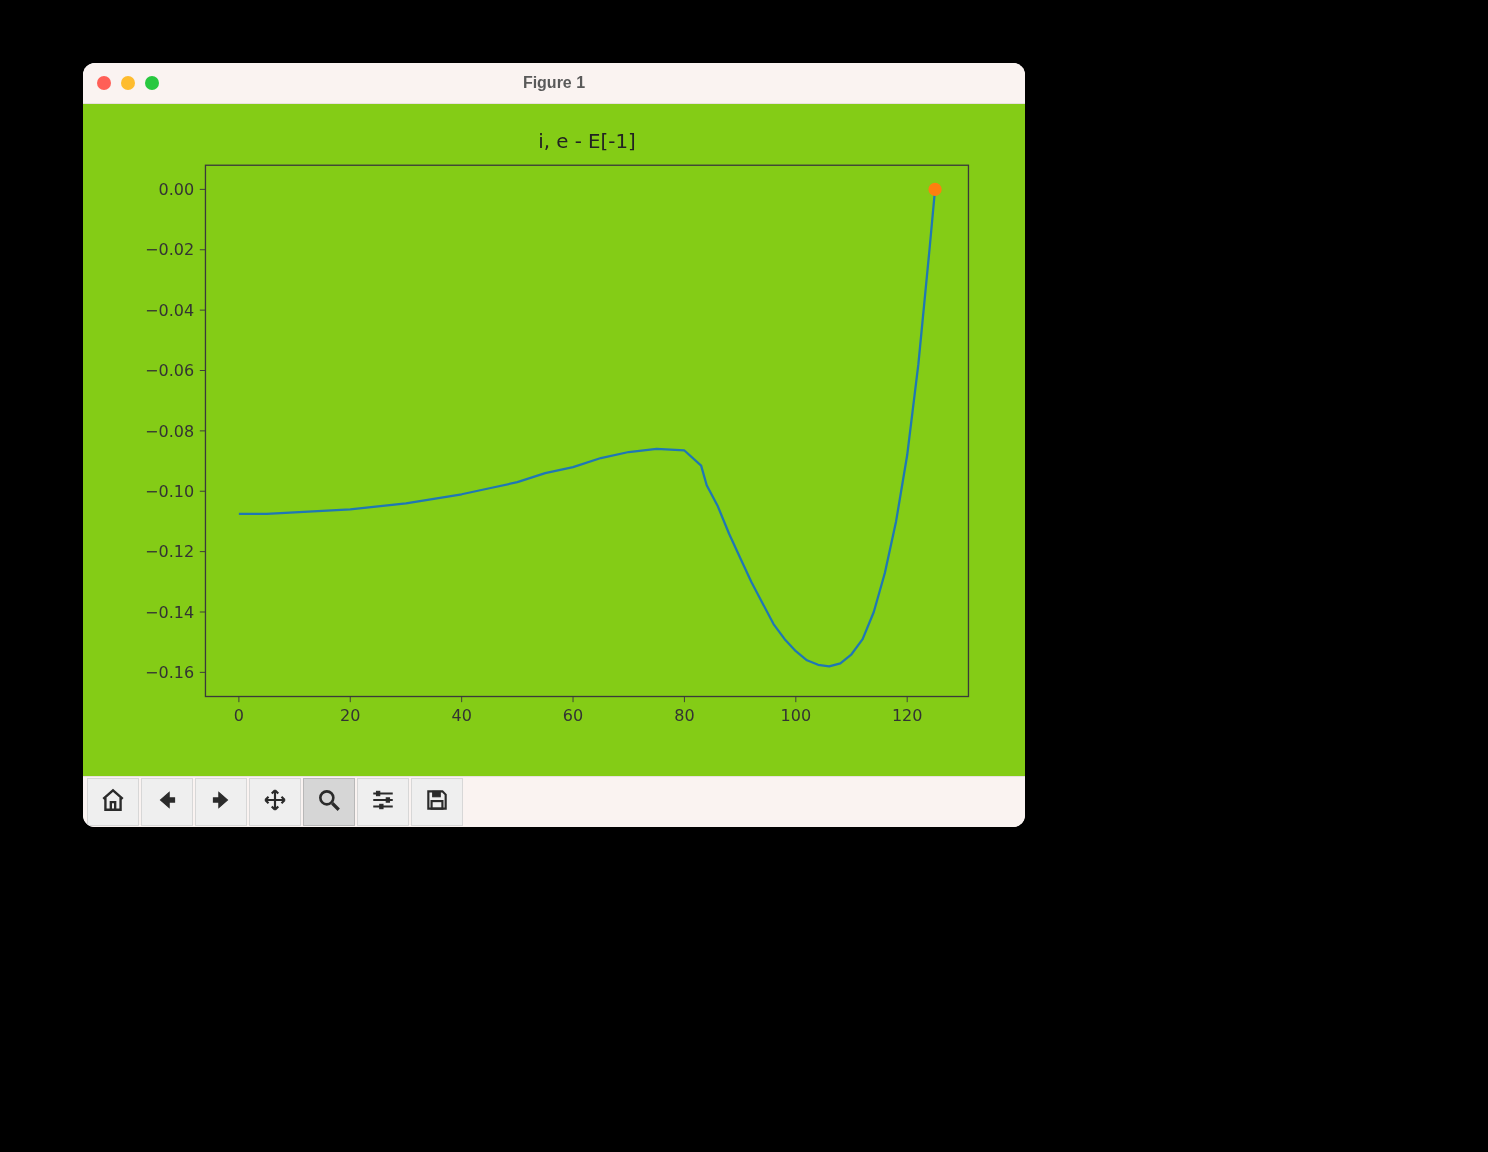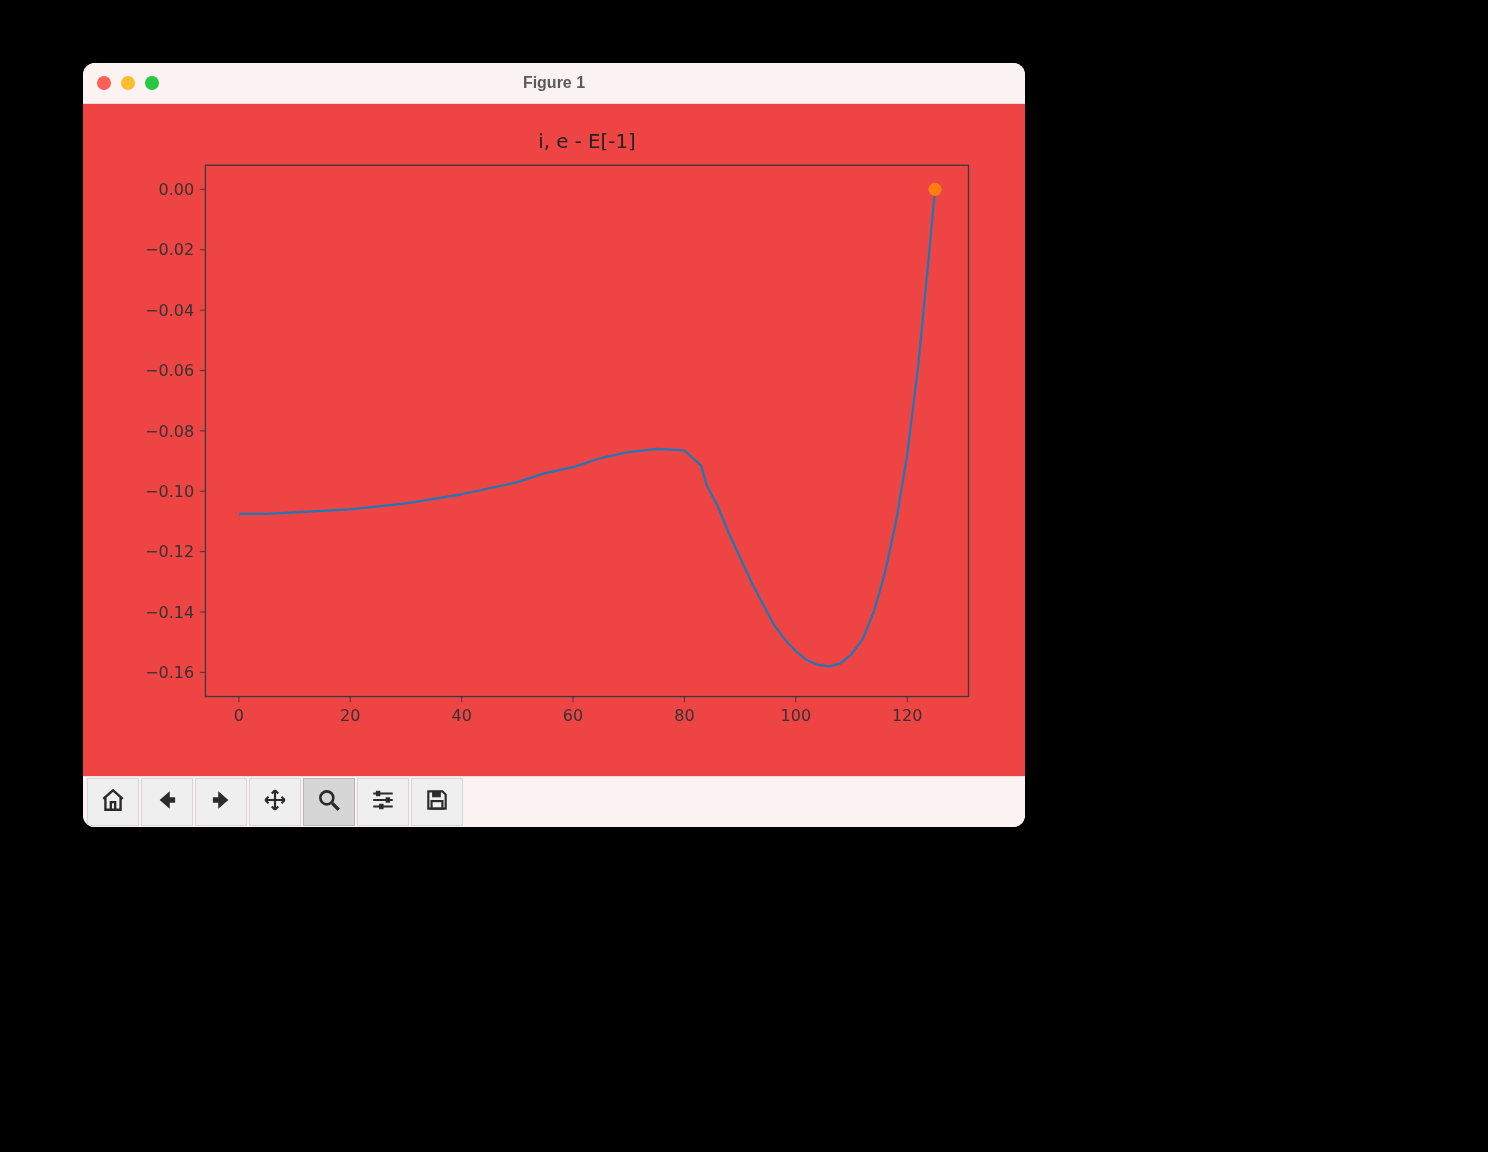--- a/index.html
+++ b/index.html
@@ -49,21 +49,21 @@
     position: absolute;
     left: 0; right: 0;
     text-align: center;
     font-size: 16px;
     font-weight: 600;
     color: #5a5a5a;
     pointer-events: none;
   }
   .plot-area {
     flex: 1;
-    background: #ef4444;
+    background: #84cc16;
     position: relative;
   }
   .toolbar {
     height: 50px;
     background: #faf3f1;
     display: flex;
     align-items: center;
     padding: 0 4px;
     gap: 2px;
     border-top: 1px solid #e8e0de;

